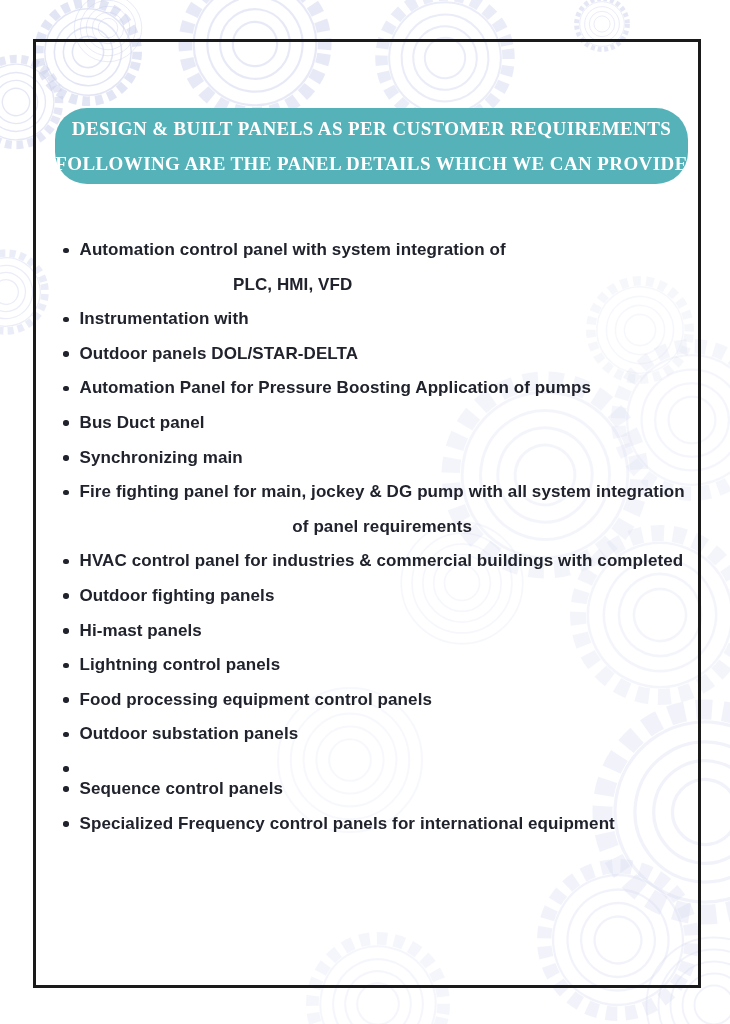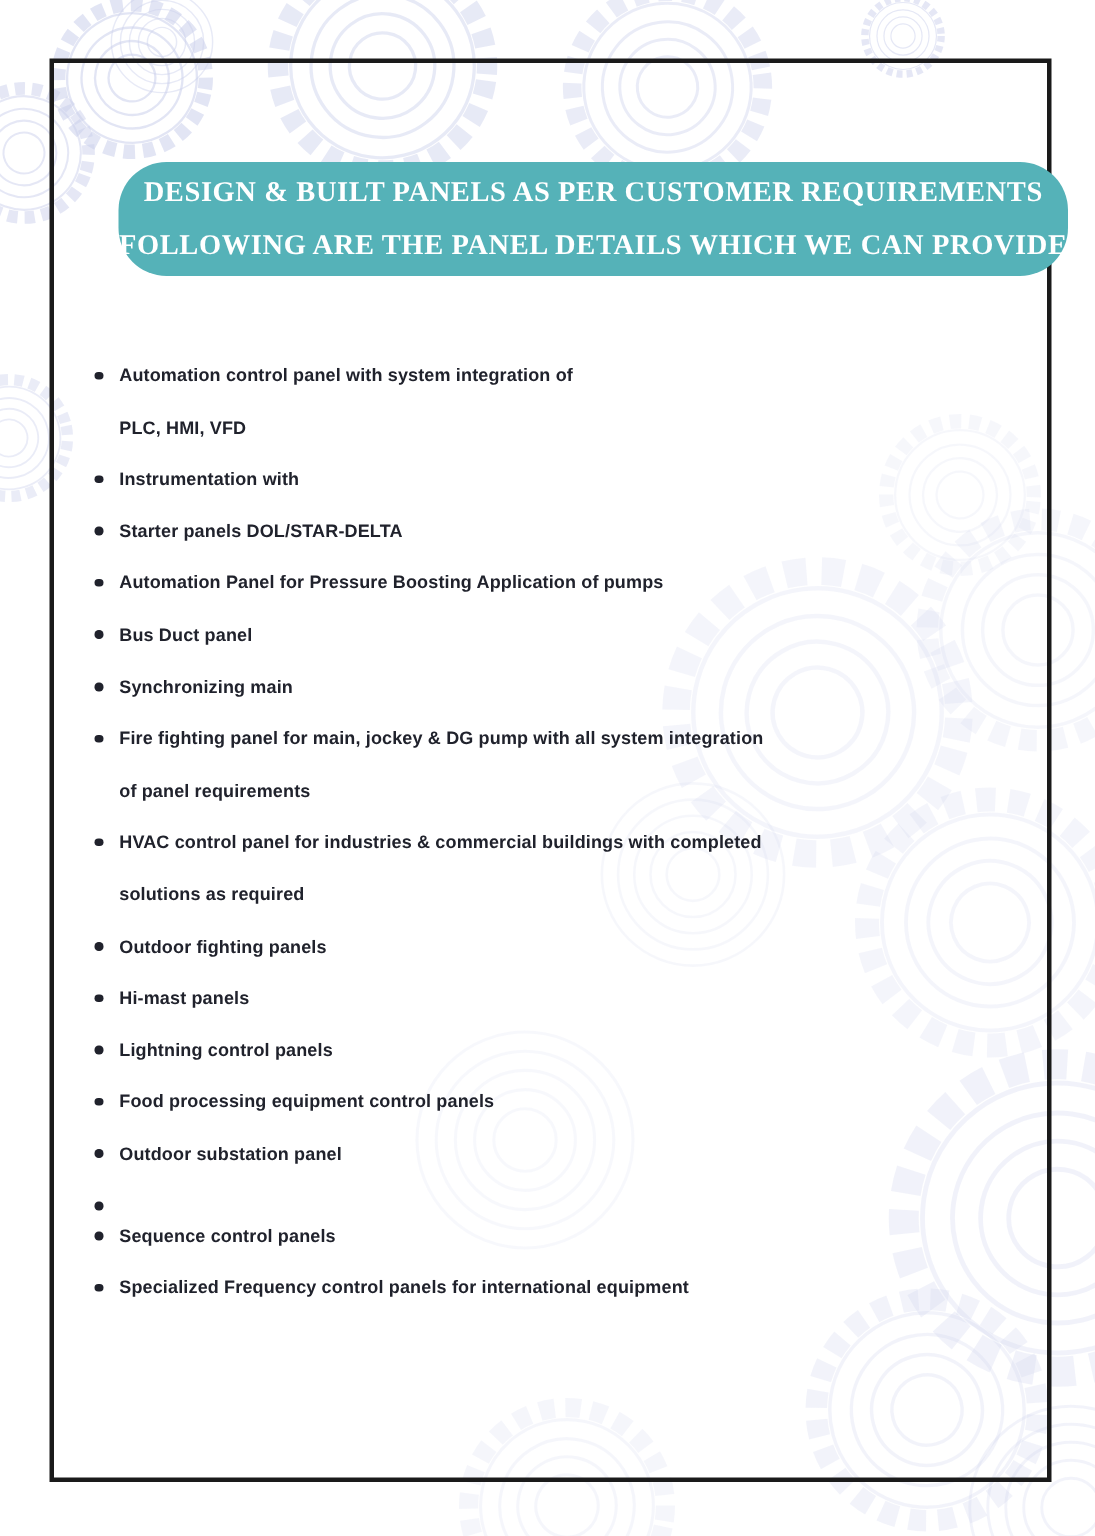--- a/index.html
+++ b/index.html
@@ -28,42 +28,42 @@
     border-radius:32px;
     color:var(--banner-text,#ffffff);
     font-family:"Liberation Serif",serif;
     font-weight:700;
     font-size:19px;
     letter-spacing:.4px;
     line-height:35px;
     text-align:center;
     padding-top:3px;
     box-sizing:border-box;
-    margin-left:24px;
   }
   .banner .banner-line{height:35px;white-space:nowrap;}
   
   .panel-list{
     position:absolute;left:27px;top:191px;
     width:640px;
     margin:0;padding:0;list-style:none;
   }
   .item{display:flex;align-items:flex-start;}
   .bullet{
     width:5.5px;height:5.5px;border-radius:50%;
     background:var(--list-text,#20222c);
     margin:14.5px 11px 0 0;flex:none;
   }
   .lines{min-width:0;}
   .line{
     height:34.6px;line-height:34.6px;
-    font-weight:700;font-size:12px;
+    font-weight:700;font-size:17px;
     letter-spacing:.1px;
     color:var(--list-text,#20222c);
     white-space:nowrap;
+    text-align:center;
   }
 </style>
 </head>
 <body>
 
 <div class="page">
 
   <svg class="bg" width="730" height="1024" viewBox="0 0 730 1024" aria-hidden="true">
     <defs>
       <symbol id="gear" viewBox="-50 -50 100 100" overflow="visible">
@@ -119,21 +119,21 @@
       </li>
         <li class="item">
         <span class="bullet"></span>
         <div class="lines">
             <div class="line">Instrumentation with</div>
           </div>
       </li>
         <li class="item">
         <span class="bullet"></span>
         <div class="lines">
-            <div class="line">Starter panels DOL/STAR-DELTA</div>
+            <div class="line">Outdoor panels DOL/STAR-DELTA</div>
           </div>
       </li>
         <li class="item">
         <span class="bullet"></span>
         <div class="lines">
             <div class="line">Automation Panel for Pressure Boosting Application of pumps</div>
           </div>
       </li>
         <li class="item">
         <span class="bullet"></span>
@@ -151,21 +151,20 @@
         <span class="bullet"></span>
         <div class="lines">
             <div class="line">Fire fighting panel for main, jockey &amp; DG pump with all system integration</div>
             <div class="line">of panel requirements</div>
           </div>
       </li>
         <li class="item">
         <span class="bullet"></span>
         <div class="lines">
             <div class="line">HVAC control panel for industries &amp; commercial buildings with completed</div>
-            <div class="line">solutions as required</div>
           </div>
       </li>
         <li class="item">
         <span class="bullet"></span>
         <div class="lines">
             <div class="line">Outdoor fighting panels</div>
           </div>
       </li>
         <li class="item">
         <span class="bullet"></span>
@@ -181,21 +180,21 @@
       </li>
         <li class="item">
         <span class="bullet"></span>
         <div class="lines">
             <div class="line">Food processing equipment control panels</div>
           </div>
       </li>
         <li class="item">
         <span class="bullet"></span>
         <div class="lines">
-            <div class="line">Outdoor substation panel</div>
+            <div class="line">Outdoor substation panels</div>
           </div>
       </li>
         <li class="item">
         <span class="bullet"></span>
       </li>
         <li class="item">
         <span class="bullet"></span>
         <div class="lines">
             <div class="line">Sequence control panels</div>
           </div>

